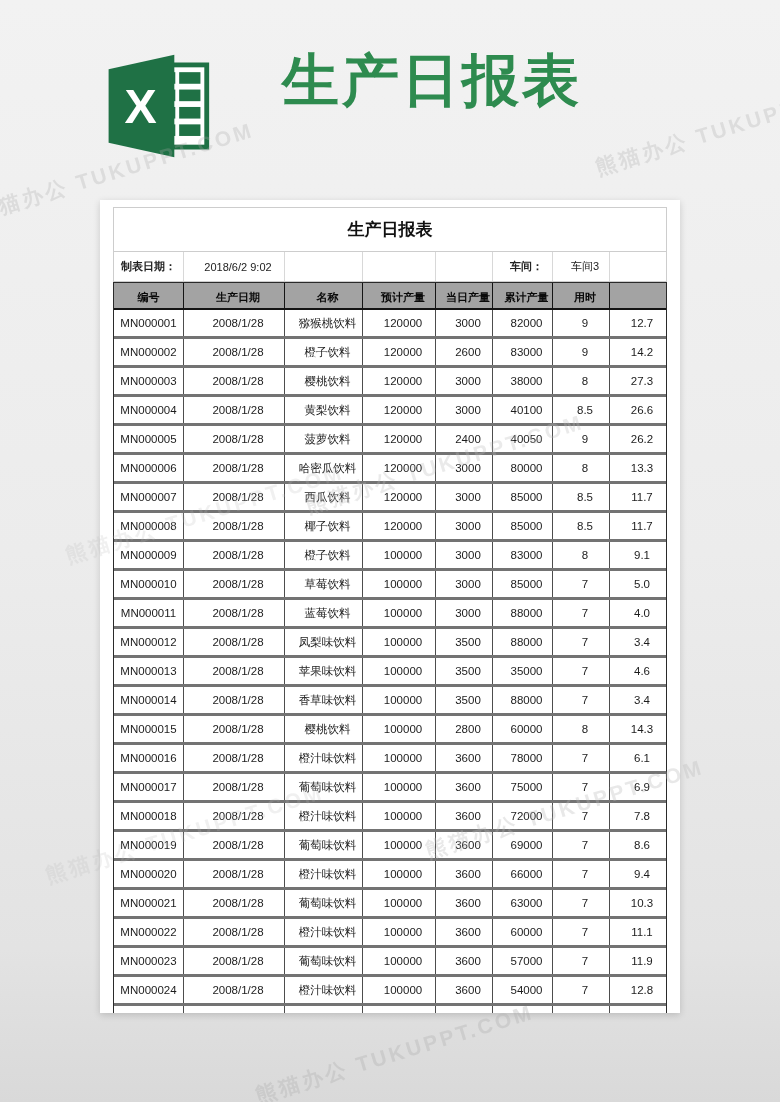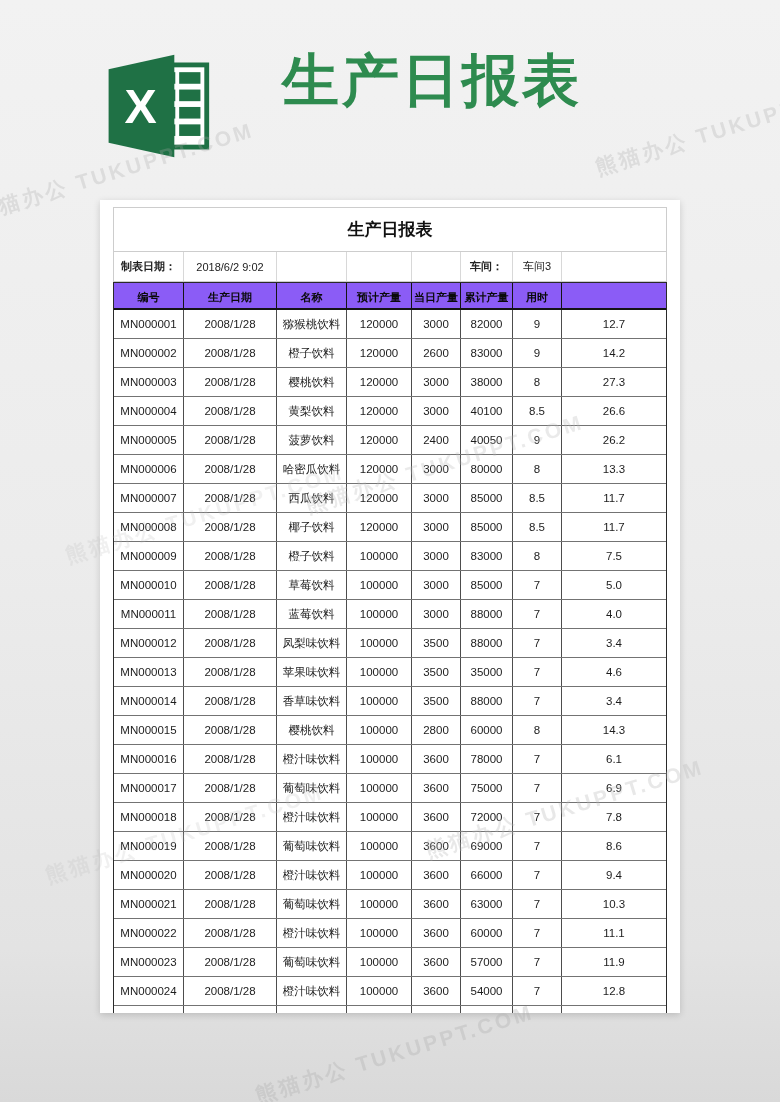--- a/index.html
+++ b/index.html
@@ -21,21 +21,21 @@
   .logo { position:absolute; left:97px; top:48px; width:116px; height:116px; }
   .title-wrap { position:absolute; left:242px; top:42px; width:380px; text-align:center; }
   .main-title { font-size:57px; font-weight:bold; color:#2e8b4f; letter-spacing:3px; line-height:76px; }
   .subtitle  { margin-top:4px; font-size:21px; font-weight:bold; color:#3c3c3c; letter-spacing:1px; }
   
   .card {
     position:absolute; left:100px; top:200px; width:580px; height:813px;
     background:#ffffff; box-shadow:0 2px 7px rgba(0,0,0,0.16); z-index:2; overflow:hidden;
   }
   .sheet { width:554px; margin:7px auto 0; }
-  .grid8 { display:grid; grid-template-columns:70px 93px 70px 65px 49px 52px 49px 1fr; }
+  .grid8 { display:grid; grid-template-columns:70px 93px 70px 65px 49px 52px 49px 1fr;gap:8px; }
   .report-title {
     height:45px; line-height:43px; text-align:center;
     font-size:17px; font-weight:bold; color:#111;
     border:1px solid #cdcdcd;
   }
   .meta-row { height:30px; border:1px solid #cdcdcd; border-top:none; }
   .meta-cell {
     display:flex; align-items:center; justify-content:center;
     font-size:11px; color:#222; border-right:1px solid #d8d8d8;
   }
@@ -43,21 +43,21 @@
   .meta-label { font-weight:bold; }
   
   .xl-table { border:1px solid #2a2a2a; }
   .thead { height:27px; background:#a8d7e2; border-bottom:2px solid #141414; }
   .th {
     display:flex; align-items:center; justify-content:center;
     font-size:11px; font-weight:bold; color:#0a0a0a;
     border-right:1px solid #141414; overflow:hidden; white-space:nowrap;
   }
   .th:last-child { border-right:none;margin-top:28px; }
-  .tr { height:29px; border-bottom:1px solid #737373; }
+  .tr { height:29px; border-bottom:3px solid #737373; }
   .tr.partial { height:8px; border-bottom:none; }
   .td {
     display:flex; align-items:center; justify-content:center;
     font-size:11.5px; color:#1c1c1c;
     border-right:1px solid #4d4d4d; overflow:hidden; white-space:nowrap;
   }
   .td:last-child { border-right:none; }
 </style>
 </head>
 <body>
@@ -101,21 +101,21 @@
       <div class="meta-cell">2018/6/2 9:02</div>
       <div class="meta-cell"></div>
       <div class="meta-cell"></div>
       <div class="meta-cell"></div>
       <div class="meta-cell meta-label">车间：</div>
       <div class="meta-cell">车间3</div>
       <div class="meta-cell"></div>
     </div>
 
     <div class="xl-table">
-      <div class="thead grid8" style="background: #8b5cf6;">
+      <div class="thead grid8" style="background: #a3a3a3;">
           <div class="th">编号</div>
           <div class="th">生产日期</div>
           <div class="th">名称</div>
           <div class="th">预计产量</div>
           <div class="th">当日产量</div>
           <div class="th">累计产量</div>
           <div class="th">用时</div>
           <div class="th">预计用时（天）</div>
         </div>
       <div>
@@ -200,21 +200,21 @@
             <div class="td">11.7</div>
           </div>
           <div class="tr grid8">
             <div class="td">MN000009</div>
             <div class="td">2008/1/28</div>
             <div class="td">橙子饮料</div>
             <div class="td">100000</div>
             <div class="td">3000</div>
             <div class="td">83000</div>
             <div class="td">8</div>
-            <div class="td">7.5</div>
+            <div class="td">9.1</div>
           </div>
           <div class="tr grid8">
             <div class="td">MN000010</div>
             <div class="td">2008/1/28</div>
             <div class="td">草莓饮料</div>
             <div class="td">100000</div>
             <div class="td">3000</div>
             <div class="td">85000</div>
             <div class="td">7</div>
             <div class="td">5.0</div>

